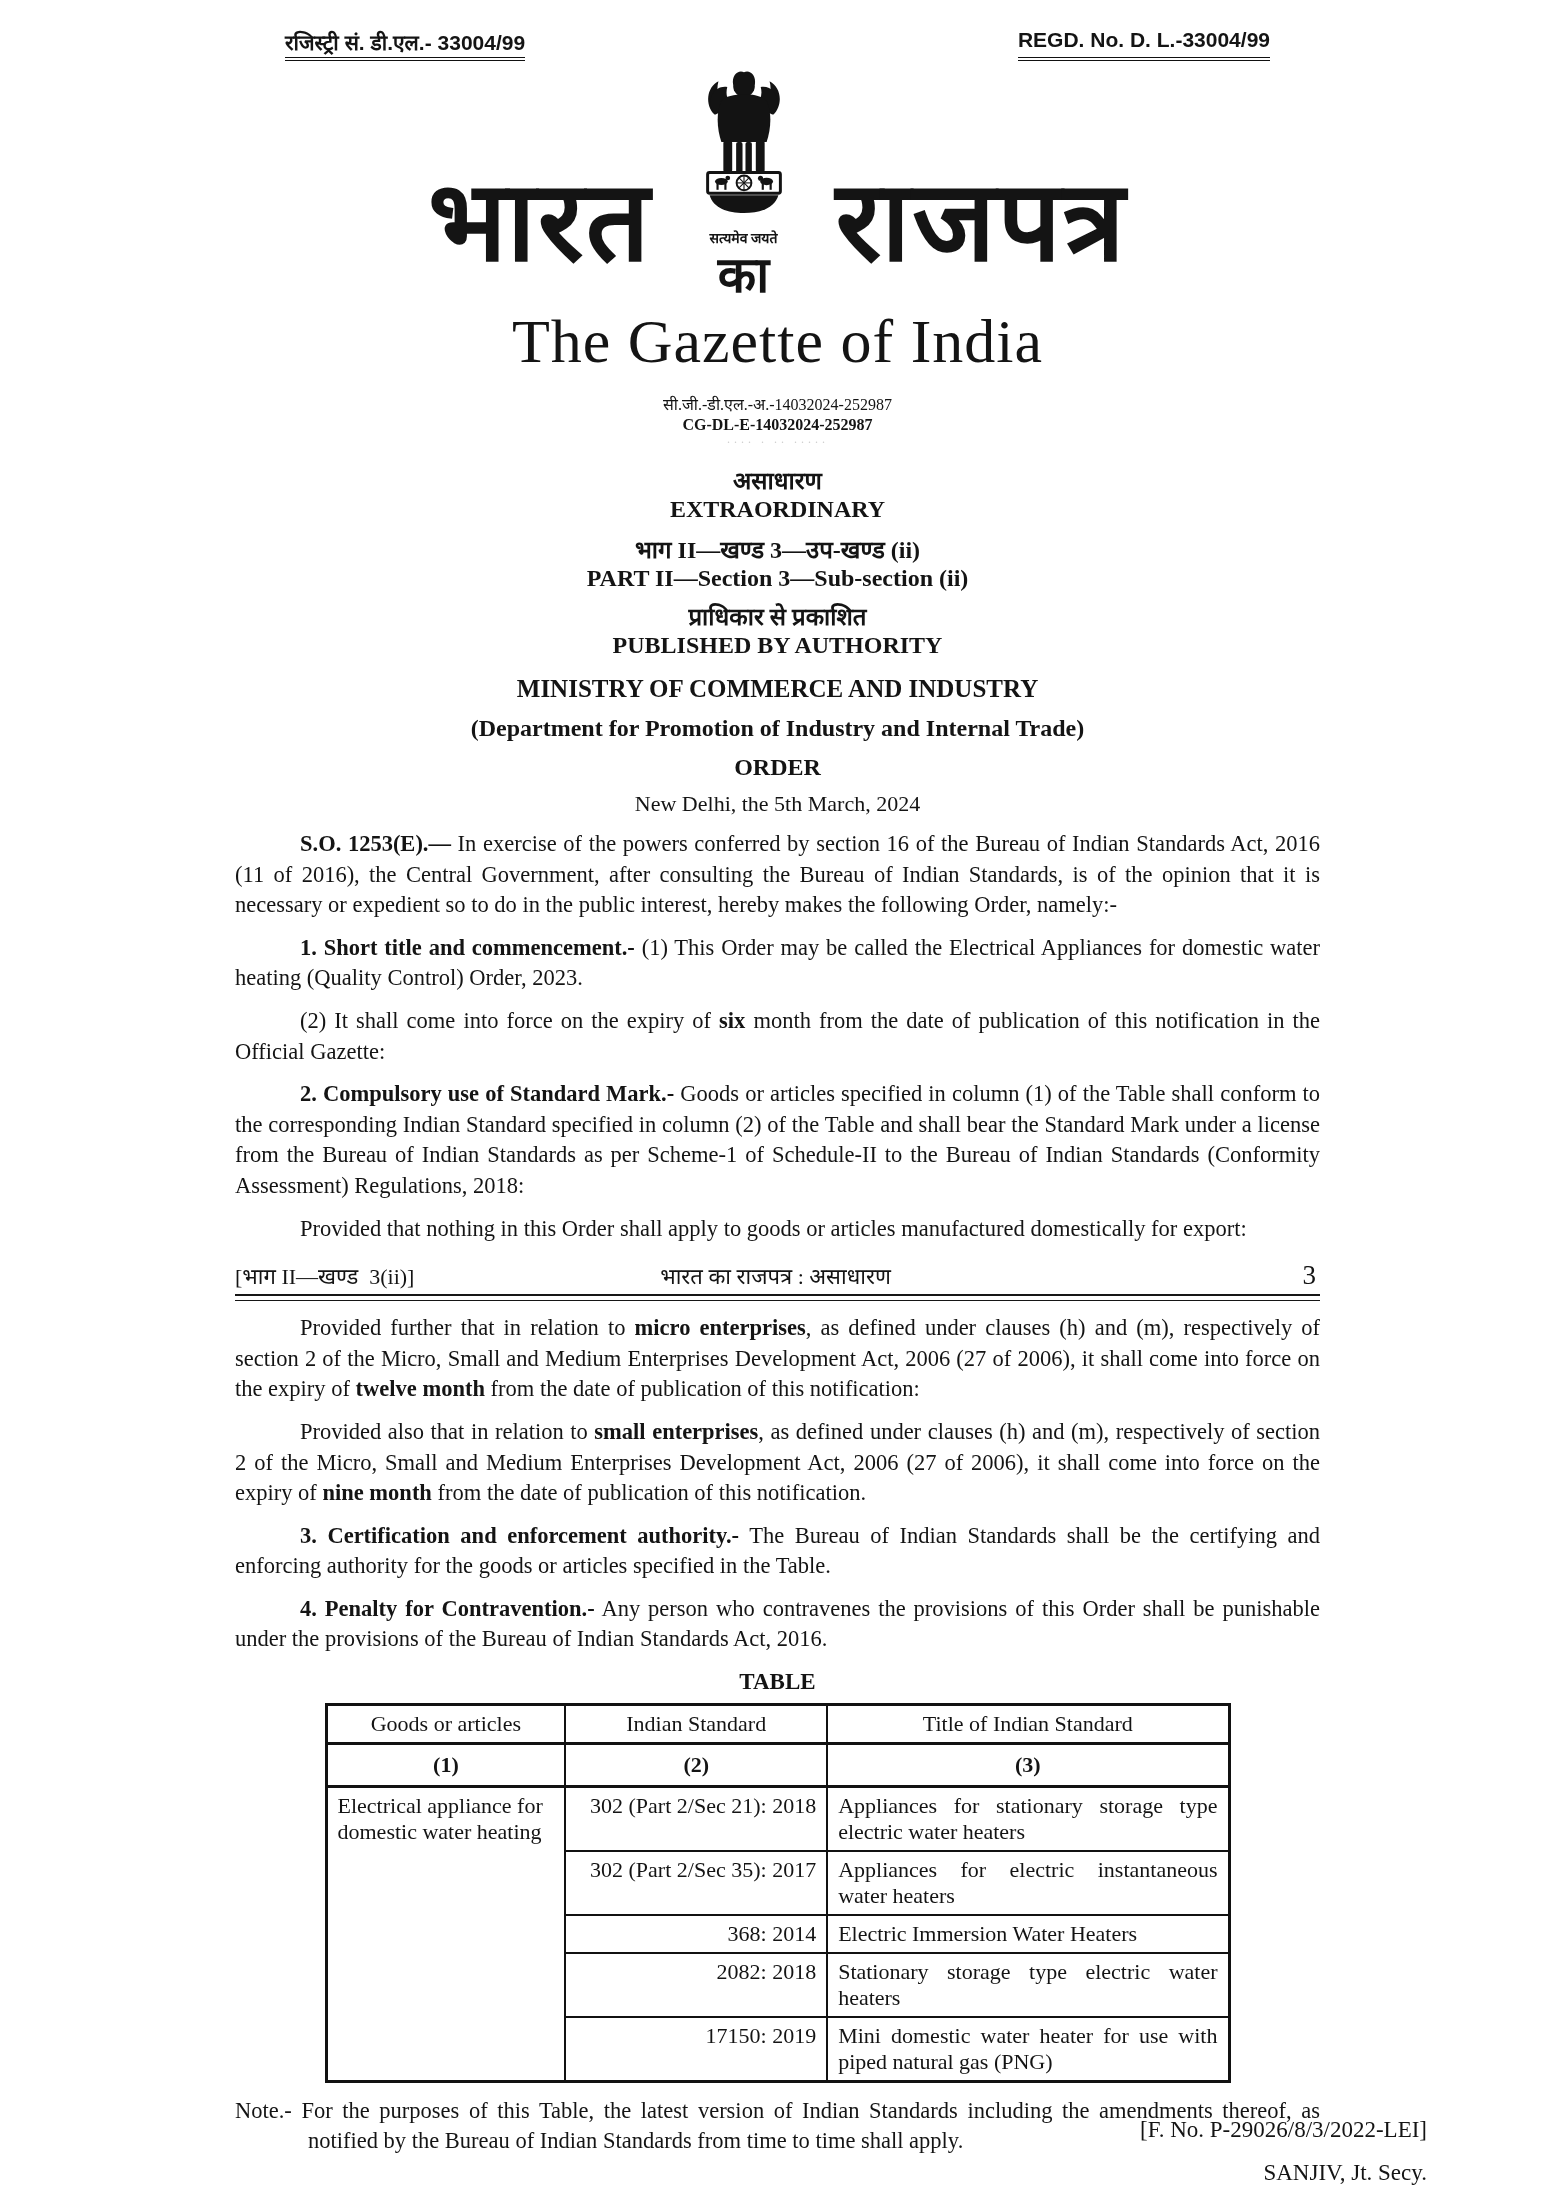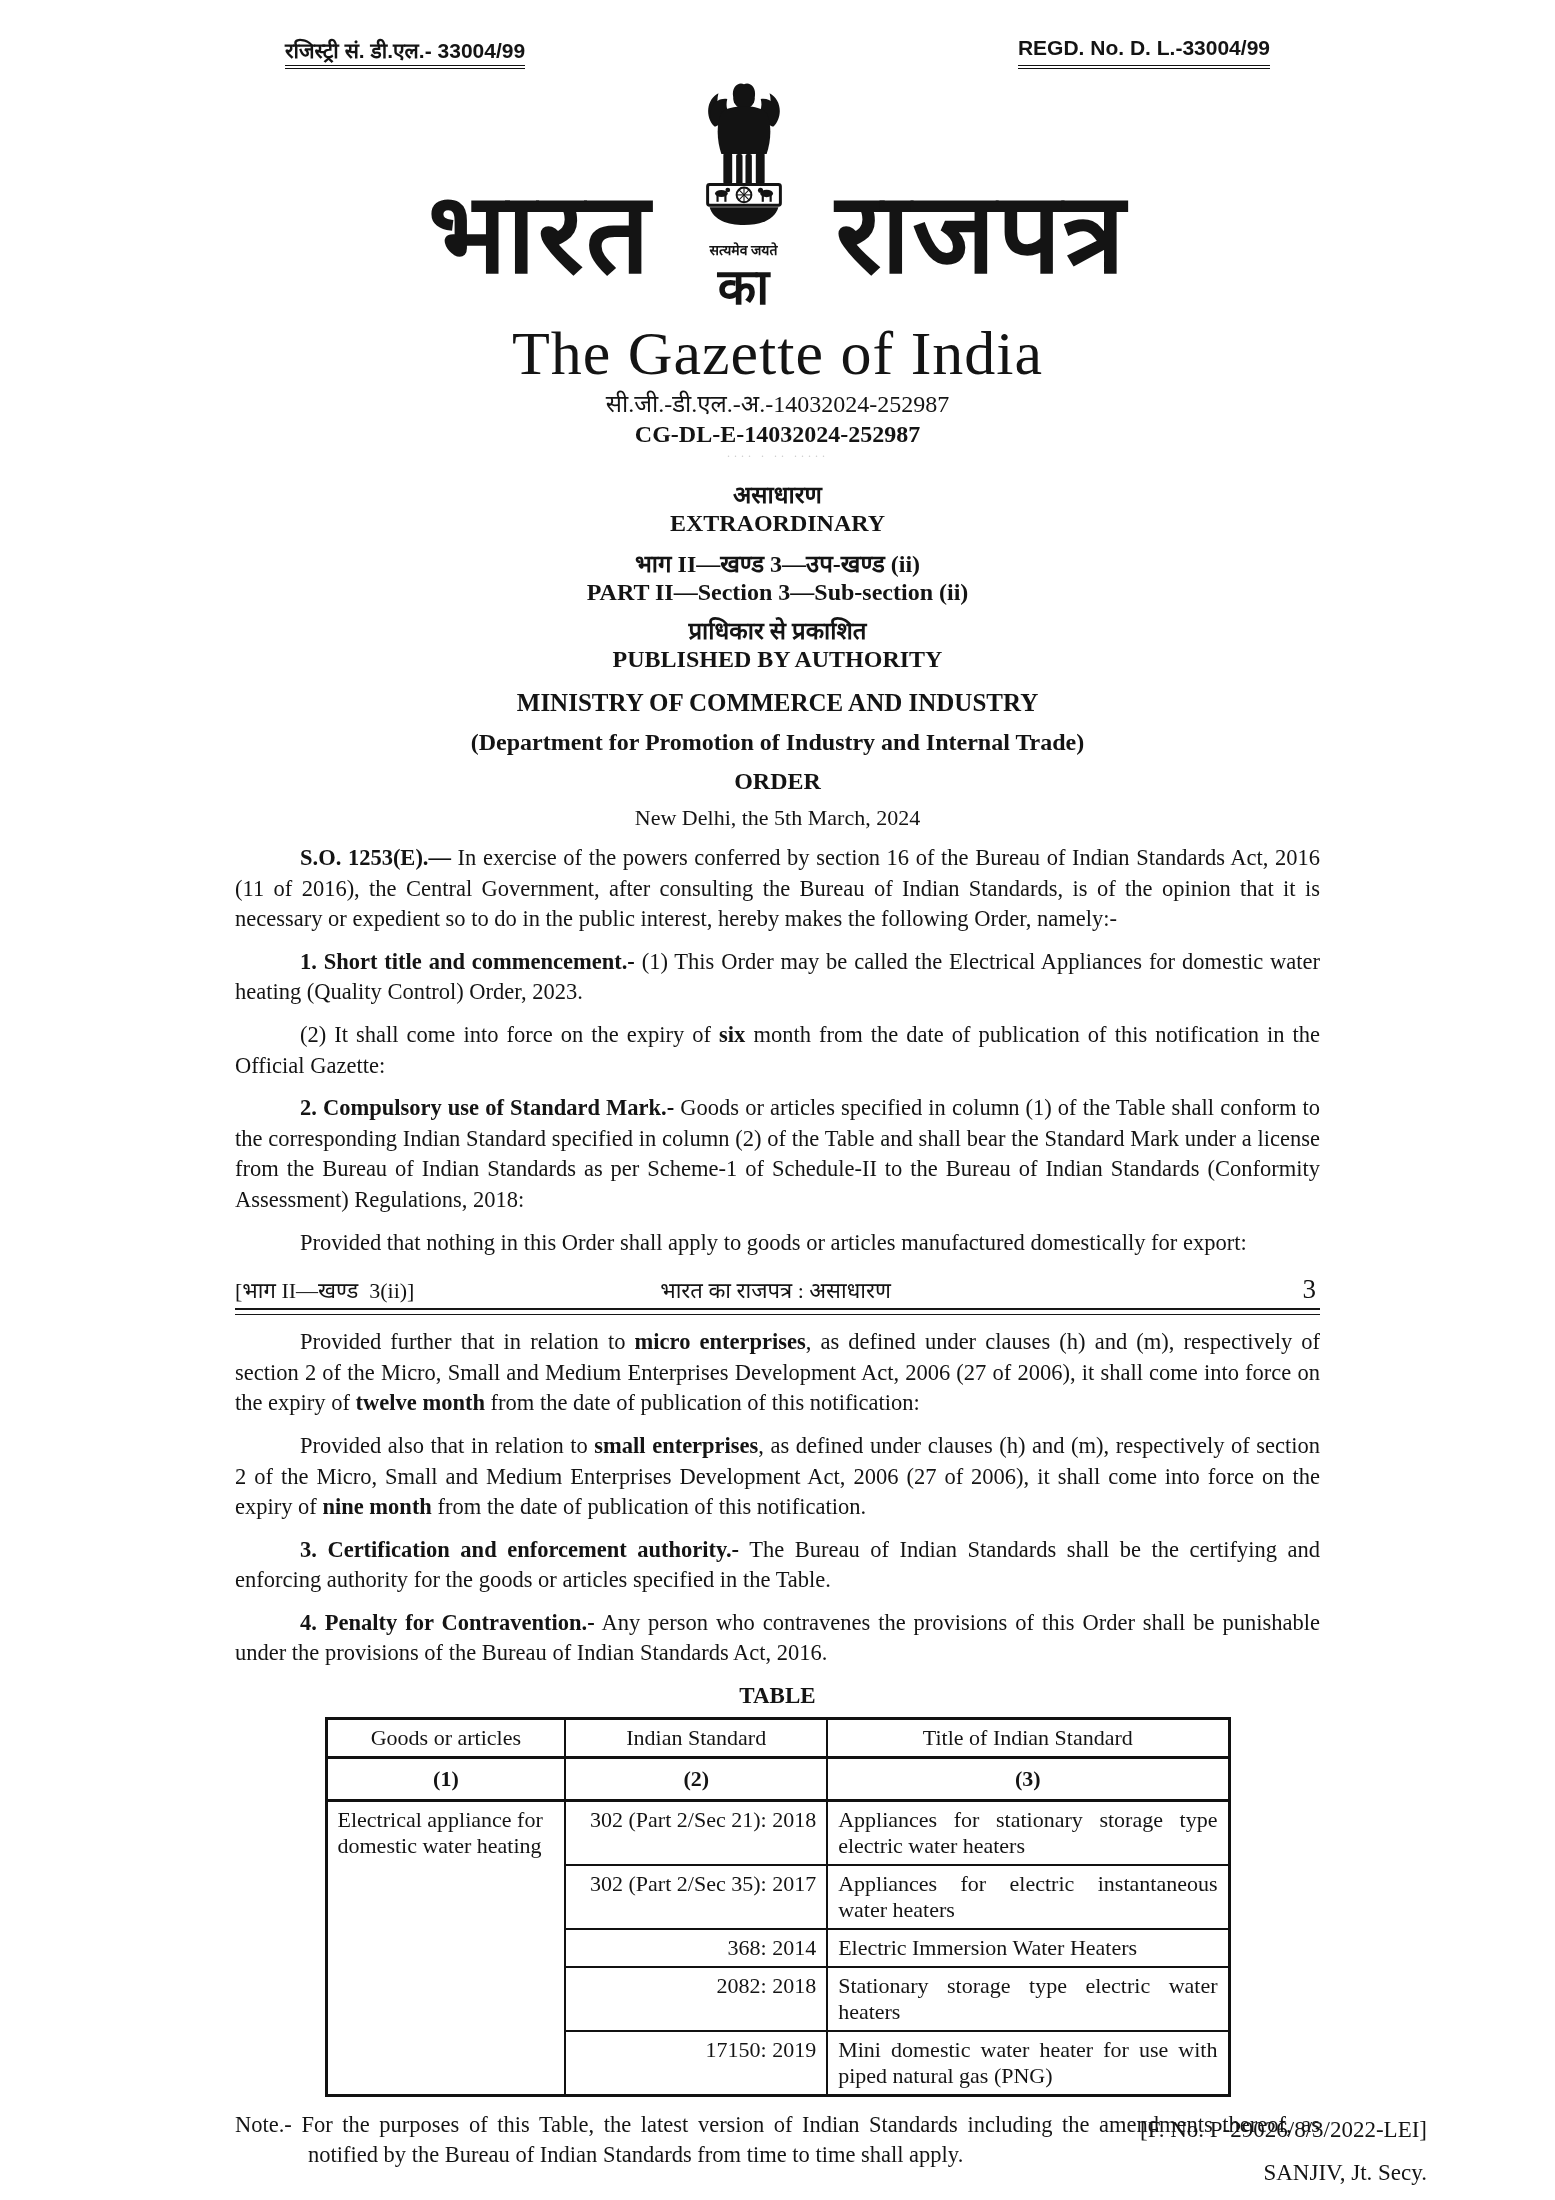--- a/index.html
+++ b/index.html
@@ -2,32 +2,32 @@
 <html><head>
 <meta charset="utf-8">
 <style>
   html,body { margin:0; padding:0; background:#e8e8e8; }
   .page {
     position:relative; width:1555px; height:2200px; margin:0 auto;
     background:#ffffff; color:#141414; overflow:hidden;
     font-family:"Liberation Serif","DejaVu Serif",serif;
   }
   
-  .reg-row { width:985px; margin:12px auto; padding-top:24px; display:flex; justify-content:space-between;
+  .reg-row { width:985px; margin:4px auto; padding-top:24px; display:flex; justify-content:space-between;
              font-family:"Liberation Sans","DejaVu Sans",sans-serif; font-weight:bold; font-size:21px; }
   .reg-item { border-bottom:4px double #111; padding-bottom:1px; }
   
   .brand-row { display:flex; justify-content:center; align-items:flex-end; margin-top:8px; }
   .brand-word { font-size:112px; font-weight:bold; line-height:0.92; letter-spacing:2px; padding-bottom:26px; }
   .brand-center { display:flex; flex-direction:column; align-items:center; width:176px; margin:0 4px; }
   .emblem-svg { width:118px; height:158px; display:block; }
   .motto { font-size:14px; font-weight:bold; margin-top:1px; }
   .brand-ka { font-size:50px; font-weight:bold; line-height:1; margin-top:3px; }
   .gazette-title { text-align:center; font-size:62px; font-weight:normal; letter-spacing:1px; margin-top:6px; }
-  .cg-block { text-align:center; font-size:24px; line-height:1.25; }
+  .cg-block { text-align:center; margin-top:18px; font-size:16px; line-height:1.25; }
   .cg-english { font-weight:bold; }
   .faint-marks { text-align:center; color:#cfcfcf; font-size:12px; letter-spacing:3px; height:14px; }
   .h-pair { text-align:center; }
   .h-hi { font-size:24px; font-weight:bold; }
   .h-en { font-size:24px; font-weight:bold; }
   .mt16 { margin-top:14px; } .mt10 { margin-top:9px; } .mt8 { margin-top:7px; }
   
   .issue-box { width:985px; margin:12px auto 0; }
   .dblrule { height:4px; border-top:2px solid #161616; border-bottom:1px solid #161616; }
   .issue-inner { padding:8px 0 7px; }

